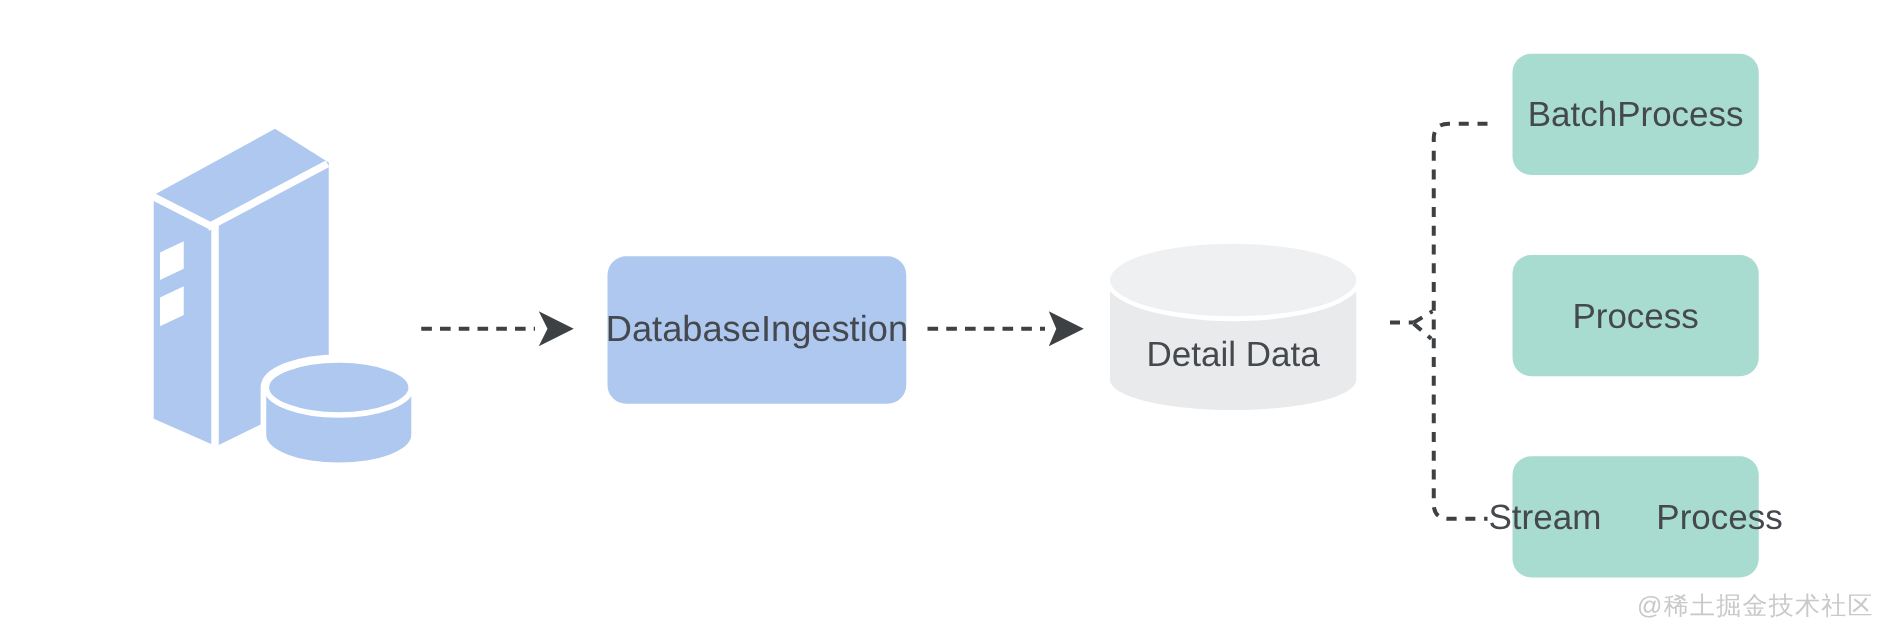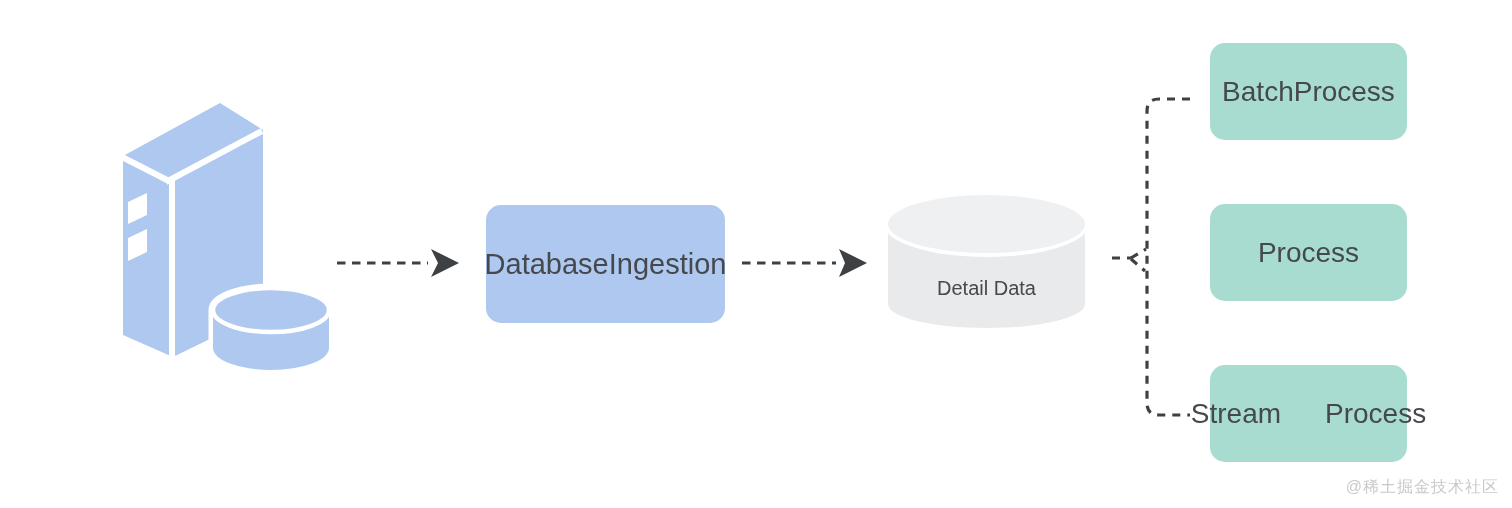--- a/index.html
+++ b/index.html
@@ -22,24 +22,24 @@
   .cyl-body{
     position:absolute;left:0;top:29px;width:197px;height:104px;background:#e9eaeb;
     border-radius:0 0 50% 50% / 0 0 24px 24px;
   }
   .cyl-top{
     position:absolute;left:0;top:0;width:197px;height:58px;border-radius:50%;
     background:#eef0f2;box-shadow:0 0 0 4px #ffffff;
   }
   .cyl-label{
     position:absolute;left:0;bottom:28px;width:100%;text-align:center;
-    font-size:20px;color:#45484d;
+    font-size:28px;color:#45484d;
   }
   .watermark{
-    position:absolute;right:13px;bottom:10px;font-size:16px;color:#c9c9c9;letter-spacing:1px;
+    position:absolute;right:13px;bottom:10px;font-size:20px;color:#c9c9c9;letter-spacing:1px;
   }
 </style>
 </head>
 <body>
 
 <div class="canvas">
 
   <svg class="layer" viewBox="0 0 1512 508">
 
     <g>

